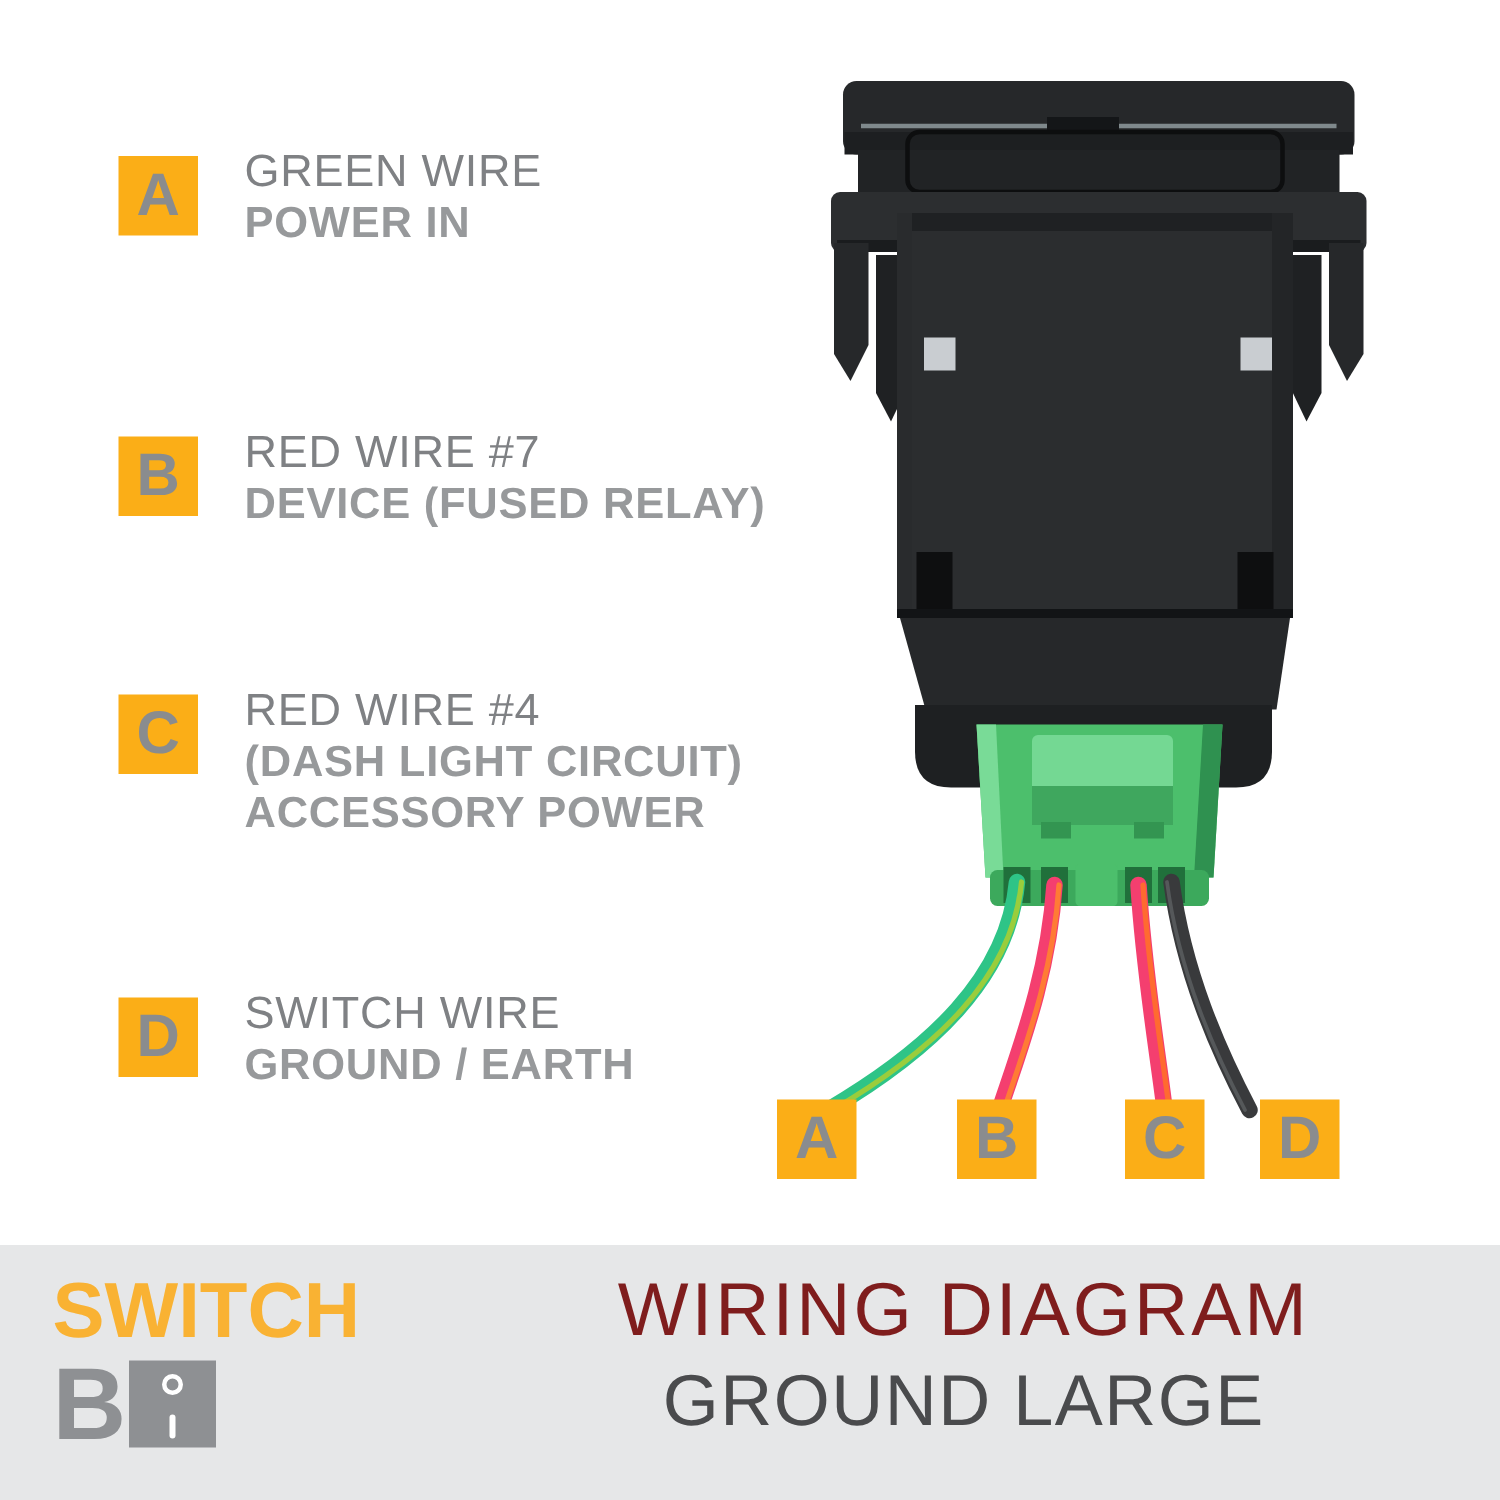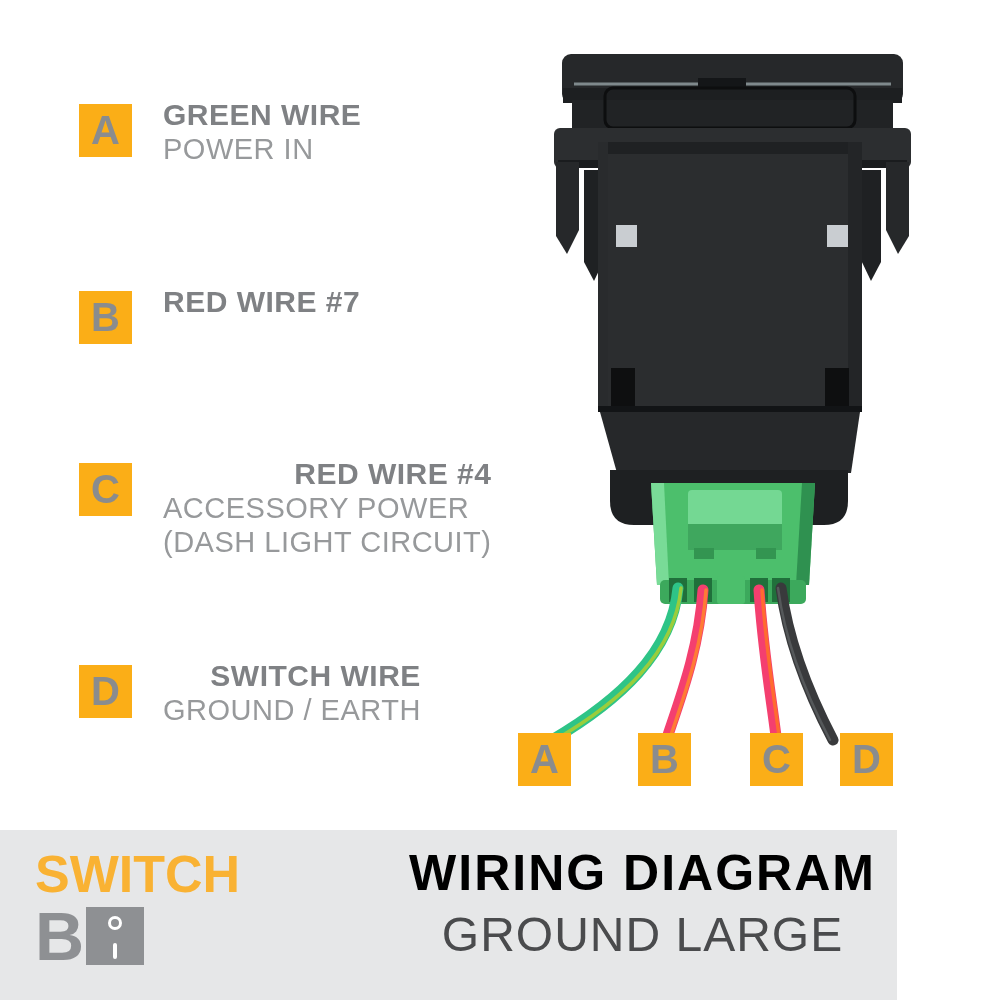--- a/index.html
+++ b/index.html
@@ -9,81 +9,82 @@
   .canvas { position:absolute; inset:0; width:1000px; height:1000px; background:#ffffff; }
 
   
   .legend-item { position:absolute; left:79px; display:flex; gap:31px; }
   .badge {
     width:53px; height:53px; flex:0 0 53px;
     background:#FBAE17; color:#8A8C8E;
     font-size:40px; font-weight:bold; line-height:53px; text-align:center;
   }
   .legend-text { margin-top:-6px; }
-  .legend-title { font-size:30px; font-weight:bold; color:#7F8184; line-height:34px; letter-spacing:0.5px;text-align:right; }
-  .legend-line  { font-size:29px; font-weight:400; color:#97999B; line-height:34px; letter-spacing:0.5px; }
+  .legend-title { font-size:30px; font-weight:normal; color:#7F8184; line-height:34px; letter-spacing:0.5px; }
+  .legend-line  { font-size:29px; font-weight:700; color:#97999B; line-height:34px; letter-spacing:0.5px; }
 
   
   .wire-label {
     position:absolute; top:733px; width:53px; height:53px; z-index:3;
     background:#FBAE17; color:#8A8C8E;
     font-size:40px; font-weight:bold; line-height:53px; text-align:center;
   }
 
   
   .switch-svg { position:absolute; inset:0; z-index:1; }
 
   
-  .footer { position:absolute; left:0; top:830px; width:897px; height:170px; background:#E6E7E8; z-index:4; }
+  .footer { position:absolute; left:0; top:830px; width:1000px; height:170px; background:#E6E7E8; z-index:4; }
   .logo { position:absolute; left:35px; top:20px; }
   .logo-top { font-size:52px; font-weight:bold; color:#F9B233; line-height:48px; letter-spacing:0px; }
   .logo-bottom { margin-top:9px; height:58px; display:flex; align-items:center; }
   .logo-letter { font-size:68px; font-weight:bold; color:#8E9093; line-height:58px; letter-spacing:-2px; }
   .rocker {
     position:relative; width:58px; height:58px; background:#8E9093;
     margin:0 4px; flex:0 0 58px; display:block;
   }
   .rocker .ring {
     position:absolute; left:50%; top:9px; transform:translateX(-50%);
     width:14px; height:14px; border:3px solid #ffffff; border-radius:50%; display:block;
   }
   .rocker .bar {
     position:absolute; left:50%; bottom:6px; transform:translateX(-50%);
     width:4px; height:16px; background:#ffffff; border-radius:2px; display:block;
   }
   .footer-titles { position:absolute; left:385px; top:12px; width:515px; text-align:center; }
-  .footer-title    { font-size:50px; font-weight:bold; color:#000000; line-height:62px; letter-spacing:2px; }
+  .footer-title    { font-size:50px; font-weight:normal; color:#7f1d1d; line-height:62px; letter-spacing:2px; }
   .footer-subtitle { font-size:48px; font-weight:400;  color:#4A4B4D; line-height:62px; letter-spacing:1px; }
 </style>
 </head>
 <body>
 
 <div class="canvas">
 
   <div class="legend-item" style="top:104px">
     <div class="badge">A</div>
     <div class="legend-text">
       <div class="legend-title">GREEN WIRE</div>
       <div class="legend-line">POWER IN</div>
     </div>
   </div>
 
   <div class="legend-item" style="top:291px">
     <div class="badge">B</div>
     <div class="legend-text">
       <div class="legend-title">RED WIRE #7</div>
+      <div class="legend-line">DEVICE (FUSED RELAY)</div>
     </div>
   </div>
 
   <div class="legend-item" style="top:463px">
     <div class="badge">C</div>
     <div class="legend-text">
       <div class="legend-title">RED WIRE #4</div>
+      <div class="legend-line">(DASH LIGHT CIRCUIT)</div>
       <div class="legend-line">ACCESSORY POWER</div>
-      <div class="legend-line">(DASH LIGHT CIRCUIT)</div>
     </div>
   </div>
 
   <div class="legend-item" style="top:665px">
     <div class="badge">D</div>
     <div class="legend-text">
       <div class="legend-title">SWITCH WIRE</div>
       <div class="legend-line">GROUND / EARTH</div>
     </div>
   </div>

